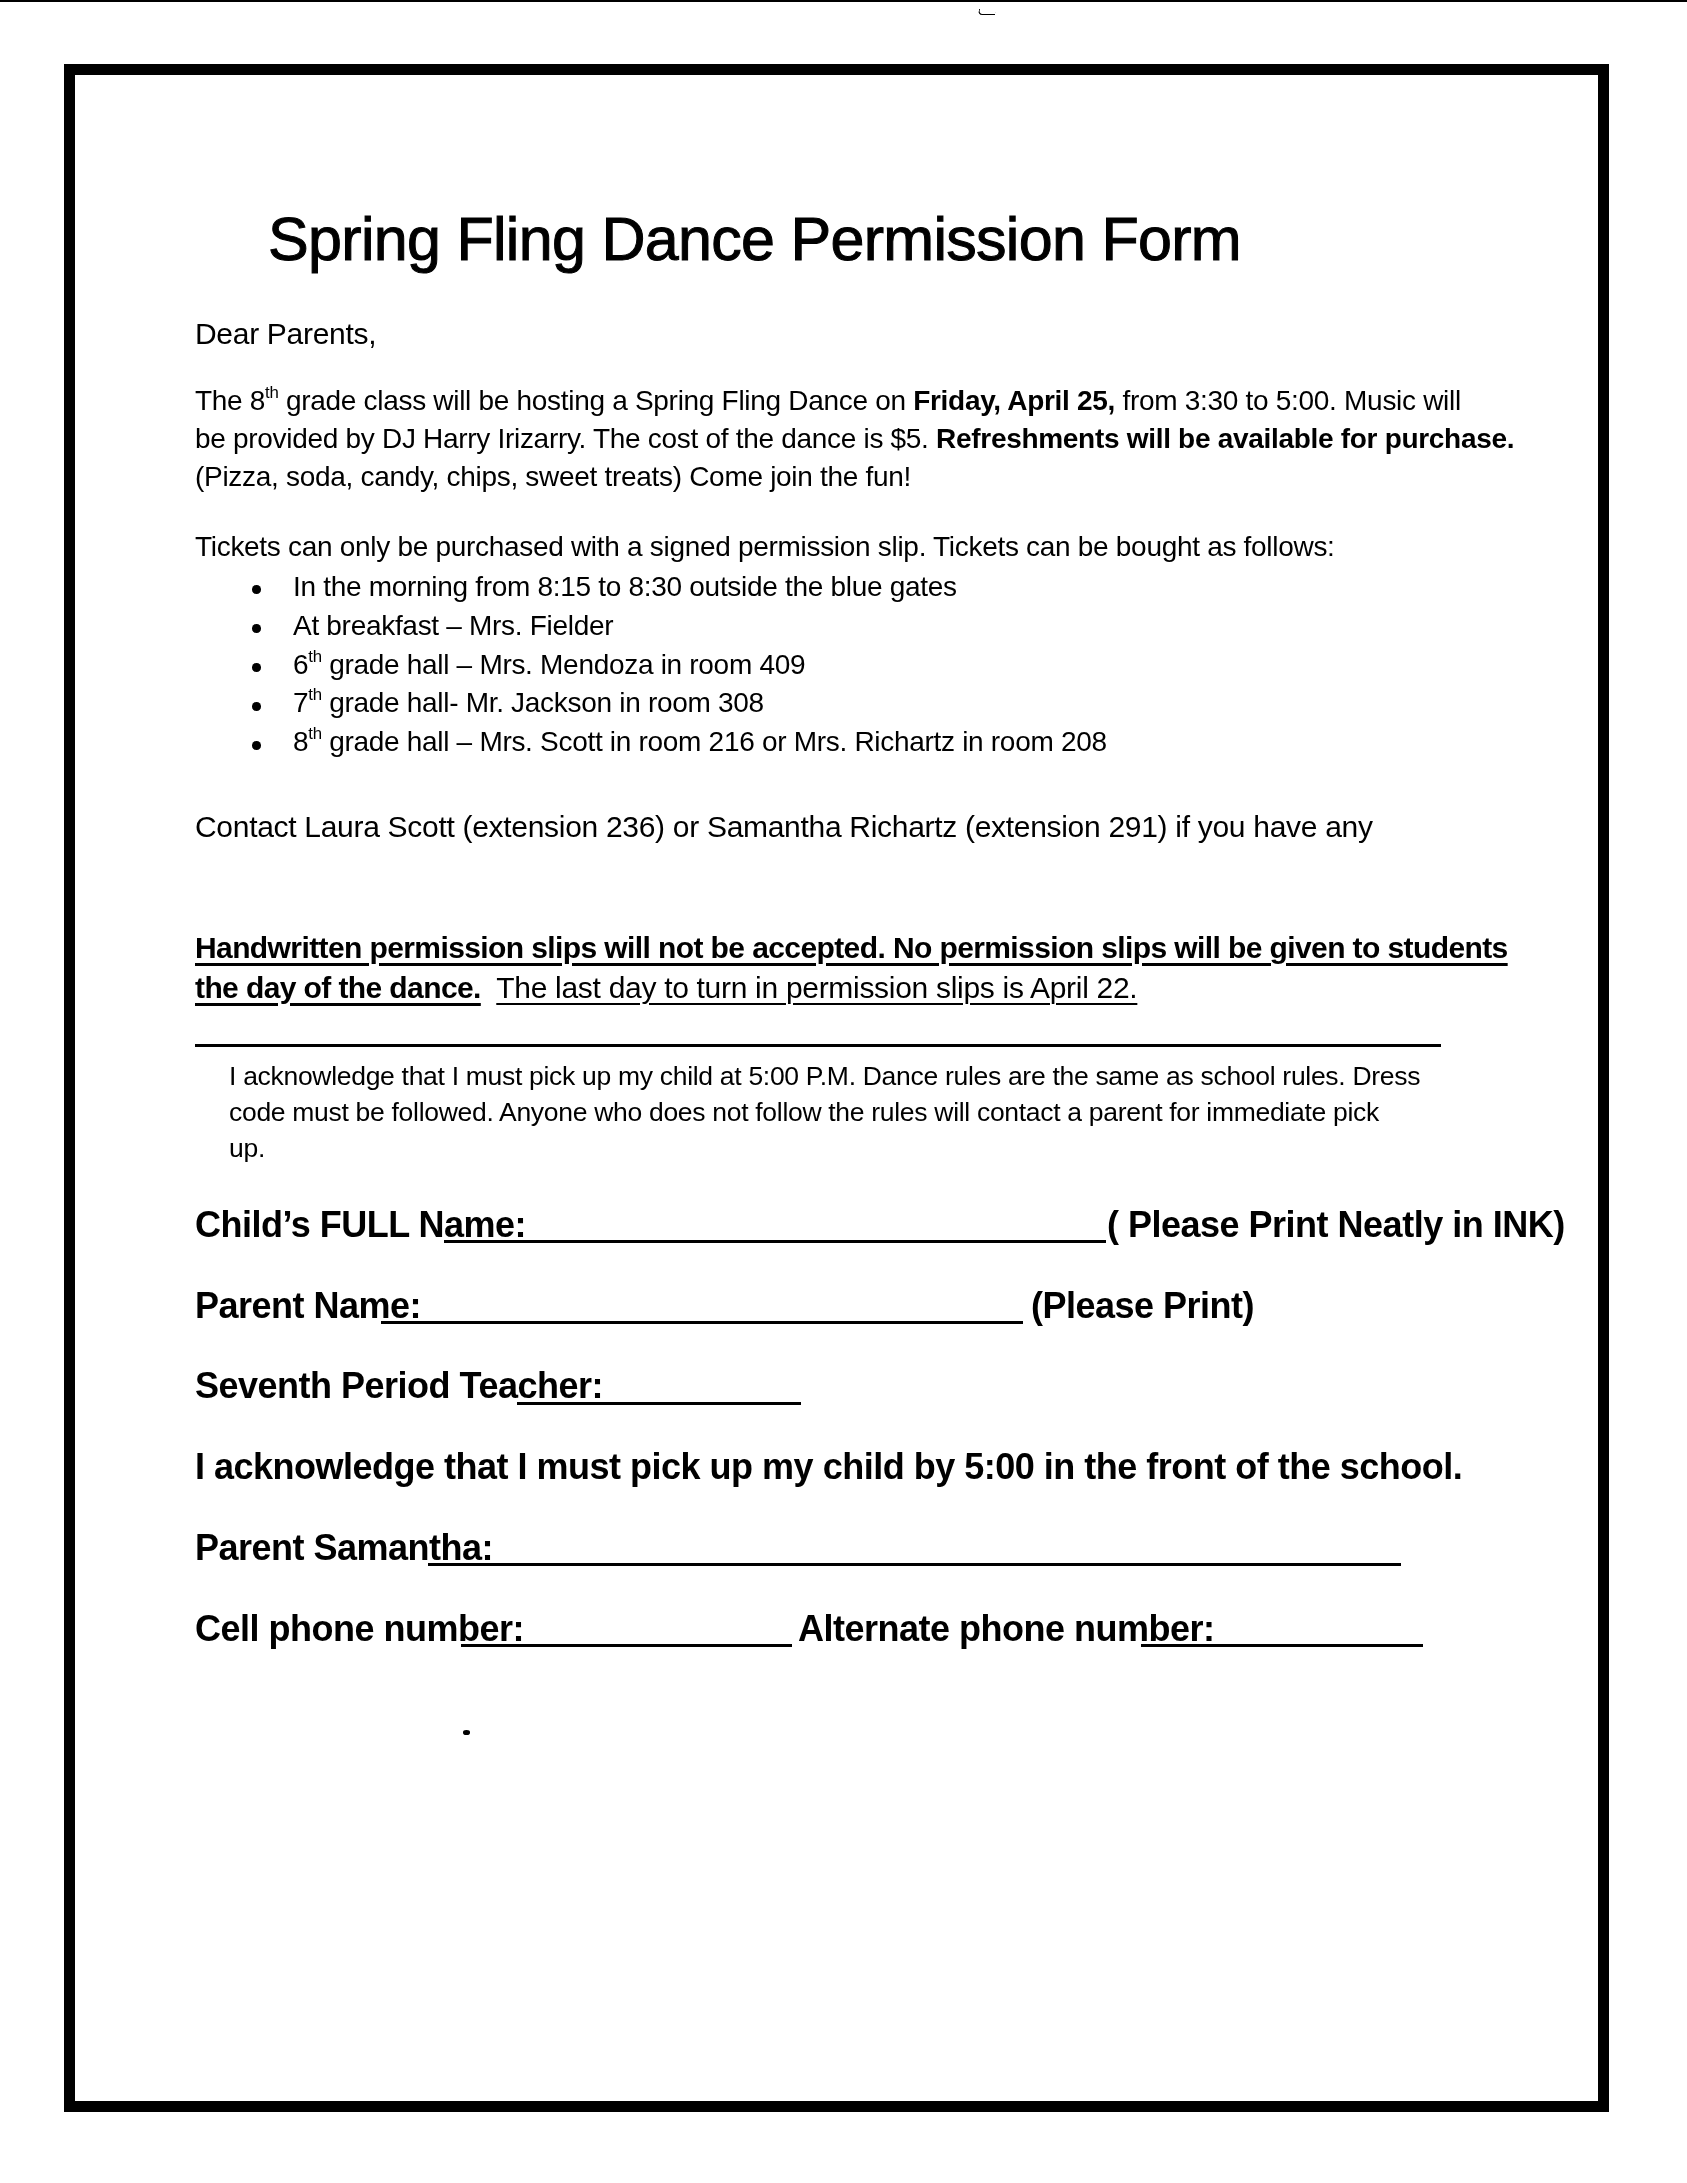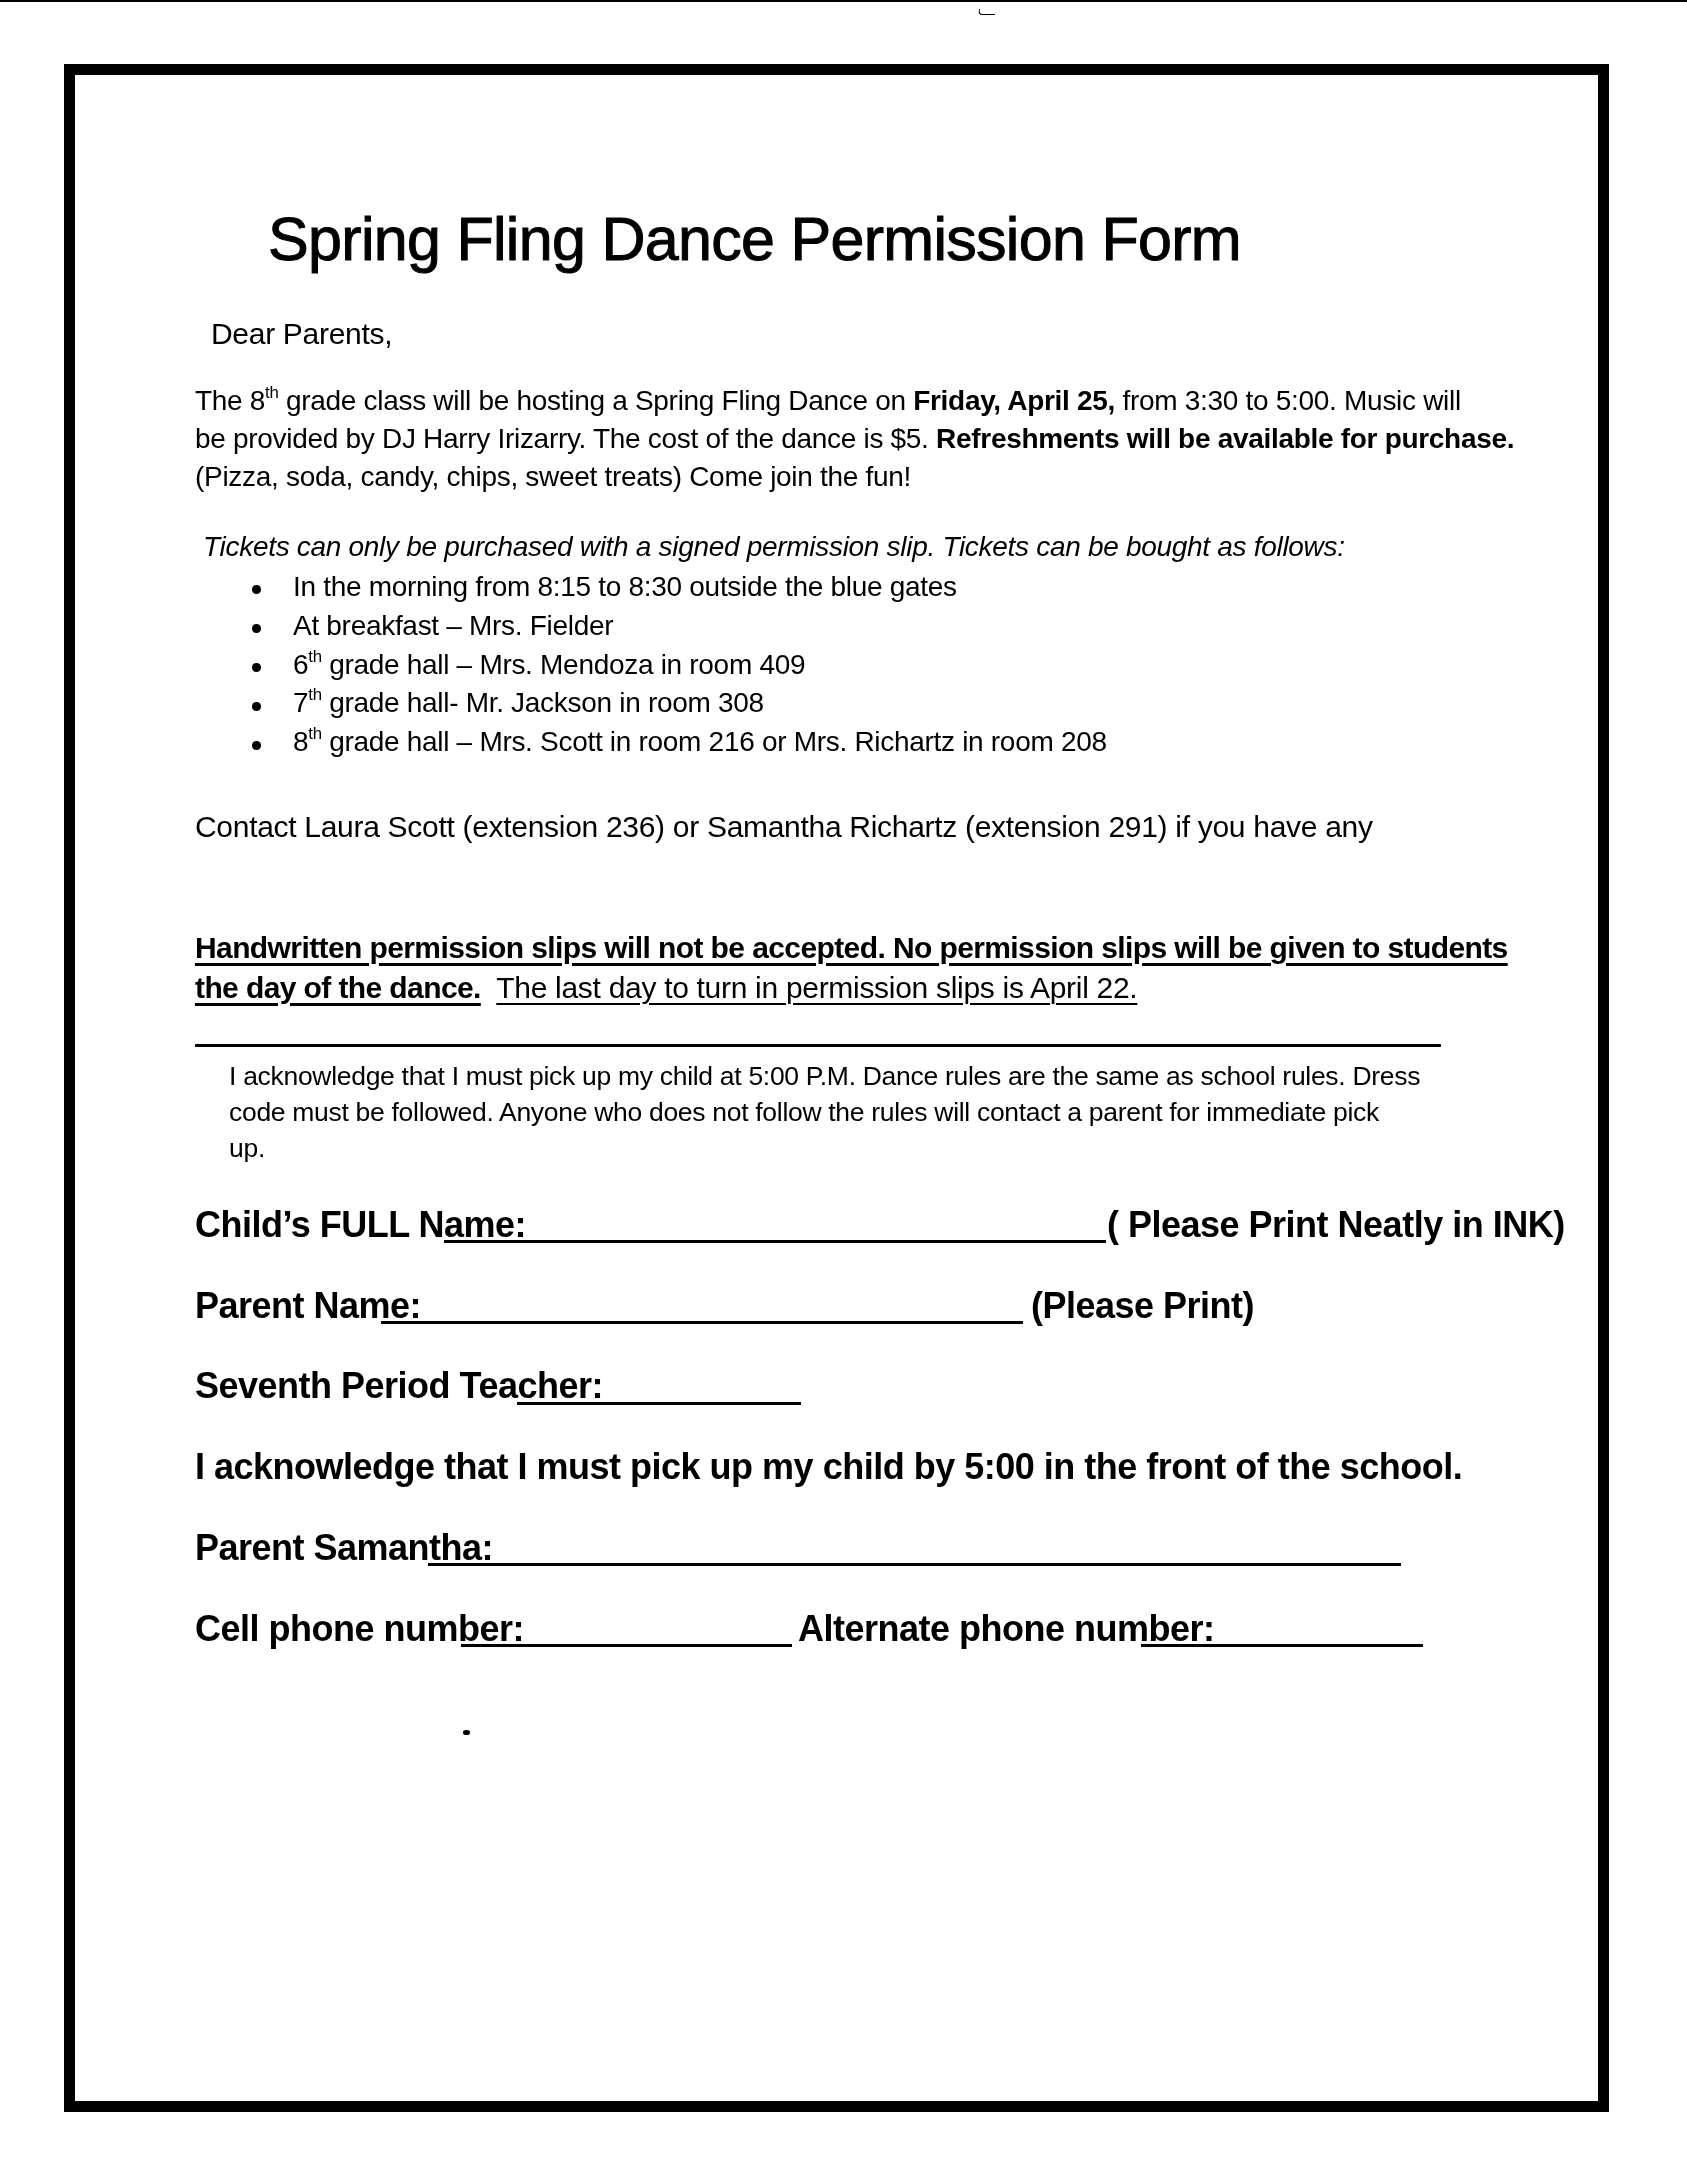--- a/index.html
+++ b/index.html
@@ -112,29 +112,29 @@
 </head>
 <body>
 
 <div class="scan-topline"></div>
 <div class="scribble"></div>
 
 <div class="frame">
 
   <div class="abs title">Spring Fling Dance Permission Form</div>
 
-  <div class="abs larger-text" style="left:120px; top:238px;margin-left:16px;">Dear Parents,</div>
+  <div class="abs larger-text" style="left:120px; top:238px;">Dear Parents,</div>
 
   <div class="abs body-text" style="left:120px; top:307px;">
     <div><span>The 8</span><sup>th</sup><span> grade class will be hosting a Spring Fling  Dance on </span><b>Friday, April 25,</b><span> from 3:30 to 5:00.  Music will</span></div>
     <div><span>be provided by DJ Harry Irizarry. The cost of the dance is $5. </span><b>Refreshments will be available for purchase.</b></div>
     <div>(Pizza, soda, candy, chips, sweet treats) Come join the fun!</div>
   </div>
 
-  <div class="abs body-text" style="left:128px; top:453px;font-style:italic;">Tickets can only be purchased with a signed permission slip. Tickets can be bought as follows:</div>
+  <div class="abs body-text" style="left:120px; top:453px;">Tickets can only be purchased with a signed permission slip. Tickets can be bought as follows:</div>
 
   <div class="abs" style="left:0; top:0;">
     <div class="bullet-dot" style="left:177px; top:510px;"></div>
     <div class="abs body-text" style="left:218px; top:493px;"><span>In the morning from 8:15 to 8:30 outside the blue gates</span></div>
 
     <div class="bullet-dot" style="left:177px; top:549px;"></div>
     <div class="abs body-text" style="left:218px; top:532px;"><span>At breakfast – Mrs. Fielder</span></div>
 
     <div class="bullet-dot" style="left:177px; top:588px;"></div>
     <div class="abs body-text" style="left:218px; top:571px;"><span>6</span><sup>th</sup><span> grade hall – Mrs. Mendoza in room 409</span></div>

